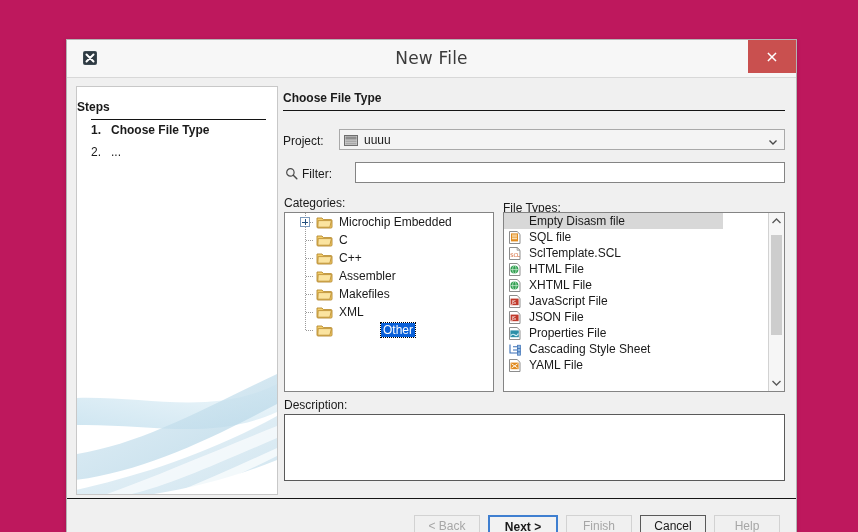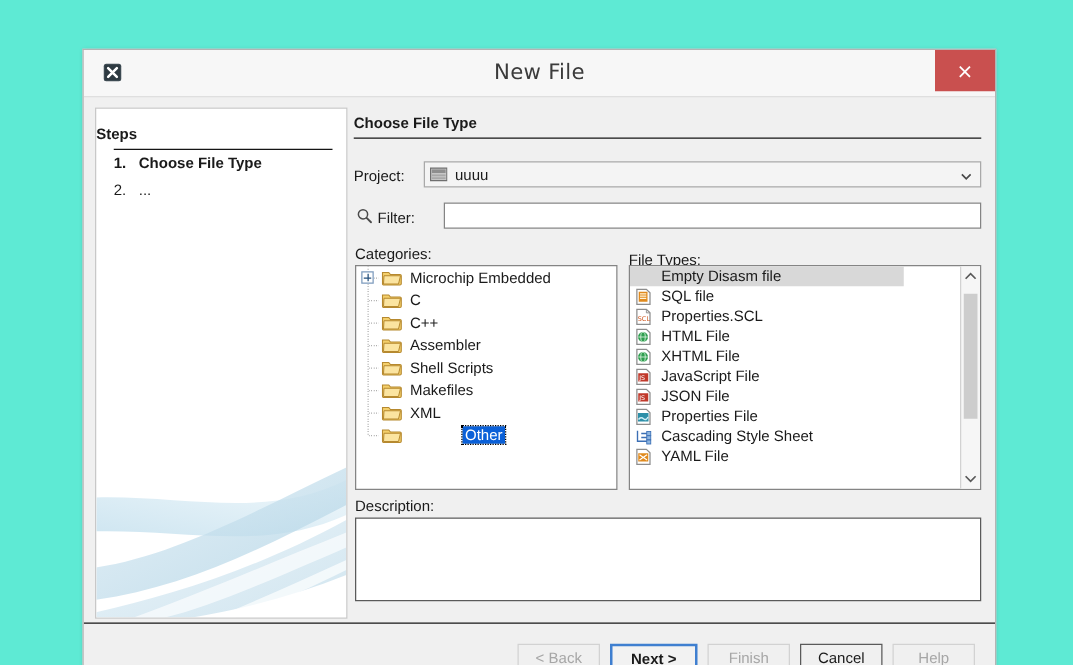--- a/index.html
+++ b/index.html
@@ -5,21 +5,21 @@
   html, body {
     margin: 0; padding: 0;
     width: 858px; height: 532px;
     overflow: hidden;
     background: #f2f2f2;
     font-family: "Liberation Sans", sans-serif;
   }
   #root {
     position: relative;
     width: 858px; height: 532px;
-    background: #5eead4;
+    background: #be185d;
   }
 
   
   .dialog {
     position: absolute;
     left: 66px; top: 39px;
     width: 731px; height: 500px;
     background: #f0f0f0;
     border: 1px solid #b4b4b4;
     border-bottom: none;
@@ -202,21 +202,21 @@
     border: 1px solid #848484;
     box-sizing: border-box;
     overflow: hidden;
   }
   .cat-list { left: 1px; top: 126px; width: 210px; height: 180px; }
   .ft-list  { left: 220px; top: 126px; width: 282px; height: 180px; }
 
   .cat-row {
     position: relative;
     height: 18px;
-    padding-left: 0;
+    padding-left: 11px;
     font-size: 12px;
     color: #1a1a1a;
     white-space: nowrap;
     display: flex;
     align-items: center;
   }
   .tree-gutter {
     position: relative;
     width: 20px; height: 18px;
     flex: 0 0 20px;
@@ -484,33 +484,20 @@
               </span>
             <span class="folder-ico">
               <svg width="18" height="14" viewBox="0 0 18 14">
                   <path d="M1 3 h5 l1.4 1.6 H15 a1 1 0 0 1 1 1 V12 a1 1 0 0 1 -1 1 H2 a1 1 0 0 1 -1 -1 Z" fill="#f4cf6b" stroke="#b6892f" stroke-width="0.9"></path>
                   <path d="M2.2 5.6 H15.4 l-1.6 6.6 H1.8 Z" fill="#fbe4a0" stroke="#b6892f" stroke-width="0.8"></path>
                 </svg>
             </span>
             <span class="cat-label">Assembler</span>
           </div>
 
-          <div class="cat-row">
-            <span class="tree-gutter">
-                <span class="vline"></span>
-                <span class="hline"></span>
-              </span>
-            <span class="folder-ico">
-              <svg width="18" height="14" viewBox="0 0 18 14">
-                  <path d="M1 3 h5 l1.4 1.6 H15 a1 1 0 0 1 1 1 V12 a1 1 0 0 1 -1 1 H2 a1 1 0 0 1 -1 -1 Z" fill="#f4cf6b" stroke="#b6892f" stroke-width="0.9"></path>
-                  <path d="M2.2 5.6 H15.4 l-1.6 6.6 H1.8 Z" fill="#fbe4a0" stroke="#b6892f" stroke-width="0.8"></path>
-                </svg>
-            </span>
-            <span class="cat-label">Shell Scripts</span>
-          </div>
 
           <div class="cat-row">
             <span class="tree-gutter">
                 <span class="vline"></span>
                 <span class="hline"></span>
               </span>
             <span class="folder-ico">
               <svg width="18" height="14" viewBox="0 0 18 14">
                   <path d="M1 3 h5 l1.4 1.6 H15 a1 1 0 0 1 1 1 V12 a1 1 0 0 1 -1 1 H2 a1 1 0 0 1 -1 -1 Z" fill="#f4cf6b" stroke="#b6892f" stroke-width="0.9"></path>
                   <path d="M2.2 5.6 H15.4 l-1.6 6.6 H1.8 Z" fill="#fbe4a0" stroke="#b6892f" stroke-width="0.8"></path>
@@ -571,21 +558,21 @@
             </div>
 
             <div class="ft-row">
               <span class="ft-ico">
                 <svg width="16" height="15" viewBox="0 0 16 15">
                   <path d="M2.5 1.5 h7.6 L13 4.3 V13.5 H2.5 Z" fill="#ffffff" stroke="#8d8d8d"></path>
                   <path d="M10.1 1.5 L13 4.3 H10.1 Z" fill="#e4e4e4" stroke="#8d8d8d" stroke-width="0.7"></path>
                   <text x="3.2" y="11" font-size="5.2" font-family="DejaVu Sans, sans-serif" fill="#d05a24">SCL</text>
                 </svg>
               </span>
-              <span>Properties.SCL</span>
+              <span>SclTemplate.SCL</span>
             </div>
 
             <div class="ft-row">
               <span class="ft-ico">
                 <svg width="16" height="15" viewBox="0 0 16 15">
                   <path d="M2.5 1.5 h7.6 L13 4.3 V13.5 H2.5 Z" fill="#ffffff" stroke="#8d8d8d"></path>
                   <circle cx="7.4" cy="7.6" r="4" fill="#2f9e4f"></circle>
                   <ellipse cx="7.4" cy="7.6" rx="1.8" ry="4" fill="none" stroke="#d6f0dc" stroke-width="0.7"></ellipse>
                   <path d="M3.5 7.6 H11.3" stroke="#d6f0dc" stroke-width="0.7"></path>
                 </svg>

